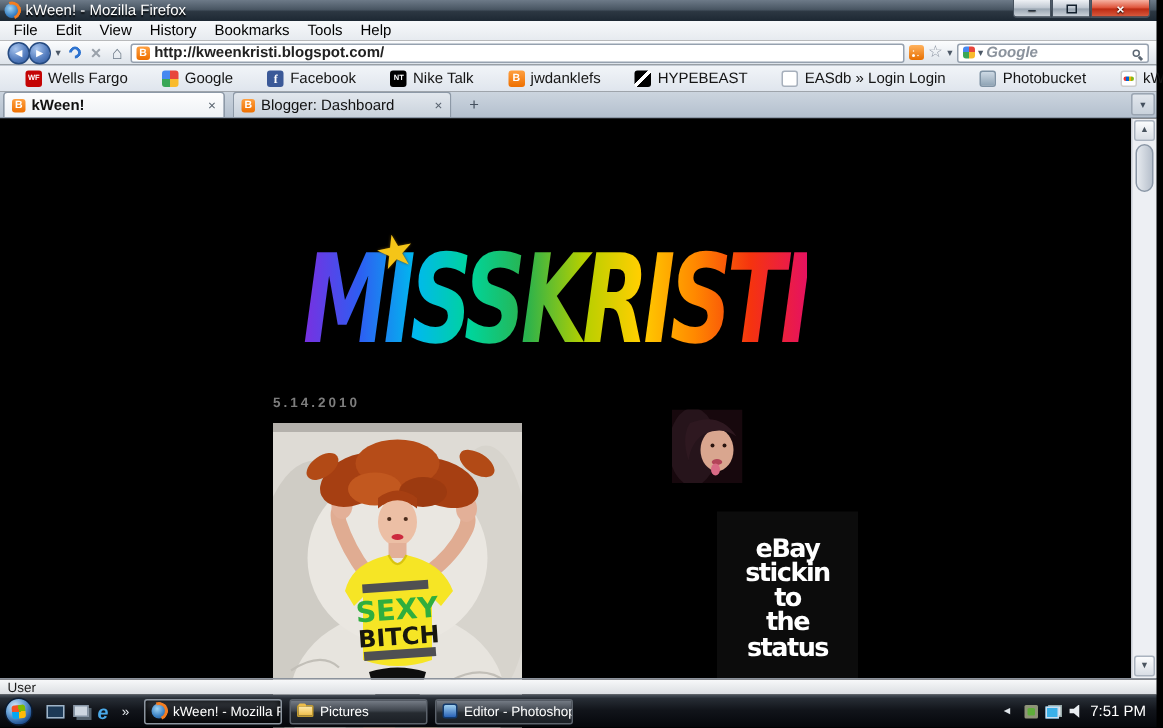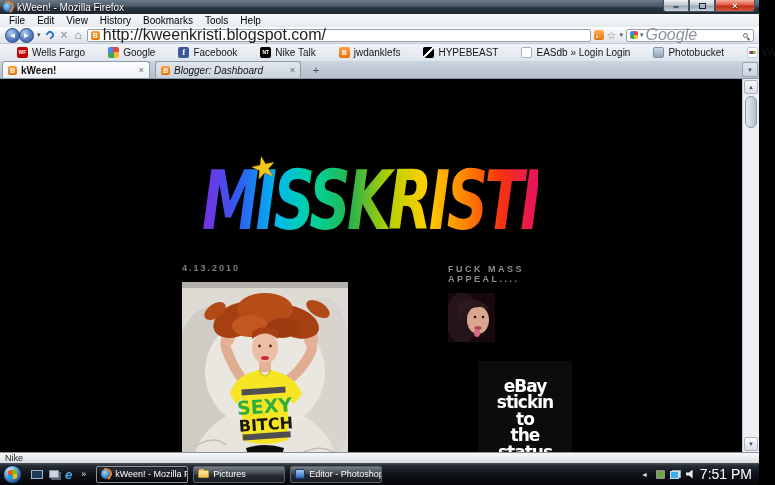--- a/index.html
+++ b/index.html
@@ -3,21 +3,21 @@
 <meta charset="utf-8">
 <style>
   * { box-sizing: border-box; margin: 0; padding: 0; }
   html,body { width:775px; height:485px; }
   body {
     position: relative;
     font-family: "Liberation Sans", sans-serif;
     background: #000;
     overflow: hidden;
   }
-  .bar { position:absolute; left:0; right:16px; }
+  .bar { position:absolute; left:0; right:4px; }
 
   
   .titlebar {
     top:0; height:14px;
     background: linear-gradient(#6d7a88 0%, #495663 45%, #2c3742 55%, #1d2833 100%);
     display:flex; align-items:center; gap:4px; padding-left:3px;
     color:#fff; font-size:10px; text-shadow:0 1px 1px #000;
   }
   .ff-icon { width:10px; height:10px; border-radius:50%;
     background: radial-gradient(circle at 38% 35%, #9fd4f5 0%, #3b82c4 55%, #1d4e8a 100%);
@@ -59,21 +59,21 @@
   .icon-refresh { width:8px; height:8px; border:2px solid #2f74d0; border-radius:50%;
     border-left-color:transparent; transform:rotate(-45deg); margin:0 2px; }
   .icon-stop { color:#9aa2ab; font-size:12px; font-weight:bold; line-height:1; margin:0 2px; }
   .icon-home { color:#6d7a88; font-size:12px; line-height:1; margin:0 2px; }
   .url-field { flex:1; height:13px; background:#fff; border:1px solid #96a1af;
     border-radius:2px; display:flex; align-items:center; gap:3px; padding:0 3px; }
   .blogger-icon { width:9px; height:9px; border-radius:2px; flex:0 0 auto;
     background: linear-gradient(#ffa040, #ee6f00); color:#fff; font-size:7px; font-weight:bold;
     display:flex; align-items:center; justify-content:center; line-height:1; }
   .url-input, .search-input { border:none; outline:none; background:transparent;
-    font-size:16px; color:#222; flex:1; min-width:0; font-family:"Liberation Sans",sans-serif; }
+    font-size:10px; color:#222; flex:1; min-width:0; font-family:"Liberation Sans",sans-serif;font-weight:bold; }
   .search-input::placeholder { color:#8b939d; font-style:italic; }
   .rss-icon { width:10px; height:10px; border-radius:2px; flex:0 0 auto;
     background: linear-gradient(#ffb25e, #e76f00); position:relative; }
   .rss-icon::after { content:""; position:absolute; left:2px; bottom:2px; width:2px; height:2px;
     background:#fff; border-radius:50%; box-shadow: 0 -3px 0 -0.5px #fff, 3px 0 0 -0.5px #fff; }
   .icon-star { color:#8a93a0; font-size:11px; line-height:1; }
   .search-box { width:128px; height:13px; background:#fff; border:1px solid #96a1af;
     border-radius:2px; display:flex; align-items:center; gap:2px; padding:0 3px; flex:0 0 auto; }
   .google-icon { width:8px; height:8px; border-radius:2px; flex:0 0 auto;
     background: conic-gradient(#e8453c 0 25%, #f9bb2d 0 50%, #3aa757 0 75%, #4688f1 0); }
@@ -109,21 +109,21 @@
   .tabbar {
     top:61px; height:18px;
     background: linear-gradient(#ccd5df, #b4c0ce);
     display:flex; align-items:flex-end; padding-left:2px;
     border-bottom:1px solid #8d99a7;
   }
   .tab { height:17px; display:flex; align-items:center; gap:4px; padding:0 5px;
     font-size:10px; color:#111; border:1px solid #8d99a7; border-bottom:none;
     border-radius:3px 3px 0 0; }
   .tab.active { width:148px; background: linear-gradient(#fdfdfe, #eef1f5); font-weight:bold; }
-  .tab.inactive { width:146px; margin-left:5px; background: linear-gradient(#e2e7ed, #c9d2dc); font-style: italic; }
+  .tab.inactive { width:146px; margin-left:5px; background: linear-gradient(#e2e7ed, #c9d2dc); }
   .tab-close { margin-left:auto; color:#5a6470; font-size:9px; font-weight:normal; }
   .newtab-btn { width:18px; height:15px; margin-left:6px; margin-bottom:1px;
     display:flex; align-items:center; justify-content:center;
     color:#44505e; font-size:11px; border-radius:2px; }
   .alltabs-btn { margin-left:auto; width:16px; height:15px; margin-bottom:1px; margin-right:1px;
     display:flex; align-items:center; justify-content:center; font-size:7px; color:#44505e;
     background: linear-gradient(#e2e7ed, #c9d2dc); border:1px solid #9aa5b2; border-radius:2px; }
 
   
   .content { top:79px; height:373px; background:#000; }
@@ -205,21 +205,21 @@
   .tray-chevron { color:#dfe5ea; font-size:7px; margin-right:3px; }
   .tray-ic-remove { width:9px; height:9px; border-radius:1px; background:#8f9478; position:relative; }
   .tray-ic-remove::after { content:""; position:absolute; inset:2px; background:#5fae3a; border-radius:1px; }
   .tray-ic-net { width:11px; height:9px; position:relative; }
   .tray-ic-net::before { content:""; position:absolute; right:0; top:0; width:7px; height:6px;
     background:#dfe5ea; border:1px solid #9aa; }
   .tray-ic-net::after { content:""; position:absolute; left:0; bottom:0; width:7px; height:6px;
     background:#3ab0e8; border:1px solid #cde; }
   .tray-ic-speaker { width:9px; height:9px; background:#e8ecf0;
     clip-path: polygon(0 33%, 35% 33%, 75% 0, 75% 100%, 35% 67%, 0 67%); }
-  .clock { color:#fff; font-size:14px; }
+  .clock { color:#fff; font-size:10px; }
 </style>
 </head>
 <body>
 
 <div class="bar titlebar">
   <span class="ff-icon"></span>
   <span>kWeen! - Mozilla Firefox</span>
   <div class="win-controls">
     <span class="wc min">–</span>
     <span class="wc">
@@ -324,21 +324,21 @@
 </div>
 
 <div class="bar content">
 
   <div class="logo">
     <span class="logo-star" style="color: rgb(245, 197, 24);">★</span>
     <div class="logo-text" style="background-image: linear-gradient(90deg, rgb(122, 47, 224), rgb(46, 93, 242), rgb(0, 185, 238), rgb(0, 212, 154), rgb(43, 178, 76), rgb(181, 207, 0), rgb(255, 207, 0), rgb(255, 136, 0), rgb(245, 51, 15), rgb(230, 18, 96));">MISSKRISTI</div>
   </div>
 
   <div class="post">
-    <div class="post-date">4.13.2010</div>
+    <div class="post-date">5.14.2010</div>
     <svg class="post-photo" viewBox="0 0 166 231" preserveAspectRatio="none">
       <rect width="166" height="231" fill="#dedbd5"></rect>
       <rect width="166" height="6" fill="#b4b1ac"></rect>
       <ellipse cx="28" cy="120" rx="42" ry="95" fill="#cfccc5"></ellipse>
       <ellipse cx="142" cy="100" rx="30" ry="85" fill="#d7d4cd"></ellipse>
       <ellipse cx="83" cy="185" rx="72" ry="60" fill="#e7e4de"></ellipse>
       <ellipse cx="83" cy="90" rx="60" ry="58" fill="#eae7e1"></ellipse>
       <path d="M12,165 Q32,152 44,163" stroke="#c2bfb8" stroke-width="1.5" fill="none"></path>
       <path d="M118,172 Q140,160 156,173" stroke="#c2bfb8" stroke-width="1.5" fill="none"></path>
       <path d="M62,100 Q50,84 44,66 Q42,58 47,54" stroke="#e0ac92" stroke-width="10" fill="none" stroke-linecap="round"></path>
@@ -366,21 +366,20 @@
         <text x="83" y="148" font-size="16" font-weight="bold" fill="#17170f" text-anchor="middle" font-family="DejaVu Sans, sans-serif">BITCH</text>
         <rect x="59" y="151" width="48" height="6" fill="#4f4f52"></rect>
       </g>
       <path d="M64,166 Q83,160 102,166 L97,184 Q83,191 69,184 Z" fill="#0e0e0e"></path>
       <path d="M69,183 Q60,205 46,231 L88,231 Q80,205 80,188 Z" fill="#e6b59a"></path>
       <path d="M97,183 Q112,200 118,231 L92,231 Q92,205 90,188 Z" fill="#dfae94"></path>
     </svg>
   </div>
 
   <div class="sidebar">
-    <div class="sb-header">FUCK MASS APPEAL....</div>
     <div class="profile-row">
       <svg class="profile-photo" viewBox="0 0 47 49" preserveAspectRatio="none">
         <rect width="47" height="49" fill="#17080d"></rect>
         <ellipse cx="14" cy="25" rx="16" ry="26" fill="#26141b"></ellipse>
         <ellipse cx="30" cy="27" rx="11" ry="14" fill="#d9a68f"></ellipse>
         <path d="M12,9 Q32,1 43,18 Q34,11 22,16 Q13,21 11,34 Q6,18 12,9 Z" fill="#2e1820"></path>
         <circle cx="27" cy="24" r="1.3" fill="#2a1510"></circle>
         <circle cx="35" cy="24" r="1.3" fill="#2a1510"></circle>
         <ellipse cx="30" cy="35" rx="3.5" ry="2" fill="#b24458"></ellipse>
         <ellipse cx="29" cy="40" rx="3" ry="4" fill="#d96a85"></ellipse>
@@ -397,21 +396,21 @@
   </div>
 
   <div class="scrollbar">
     <div class="sb-btn up">▲</div>
     <div class="sb-thumb"></div>
     <div class="sb-btn down">▼</div>
   </div>
 </div>
 
 <div class="bar statusbar">
-  <span>Nike</span>
+  <span>User</span>
 </div>
 
 <div class="bar taskbar">
   <div class="start-orb">
     <span class="orb-flag"></span>
   </div>
   <div class="quicklaunch">
     <span class="ql-desktop"></span>
     <span class="ql-window"></span>
     <span class="ql-ie">e</span>

